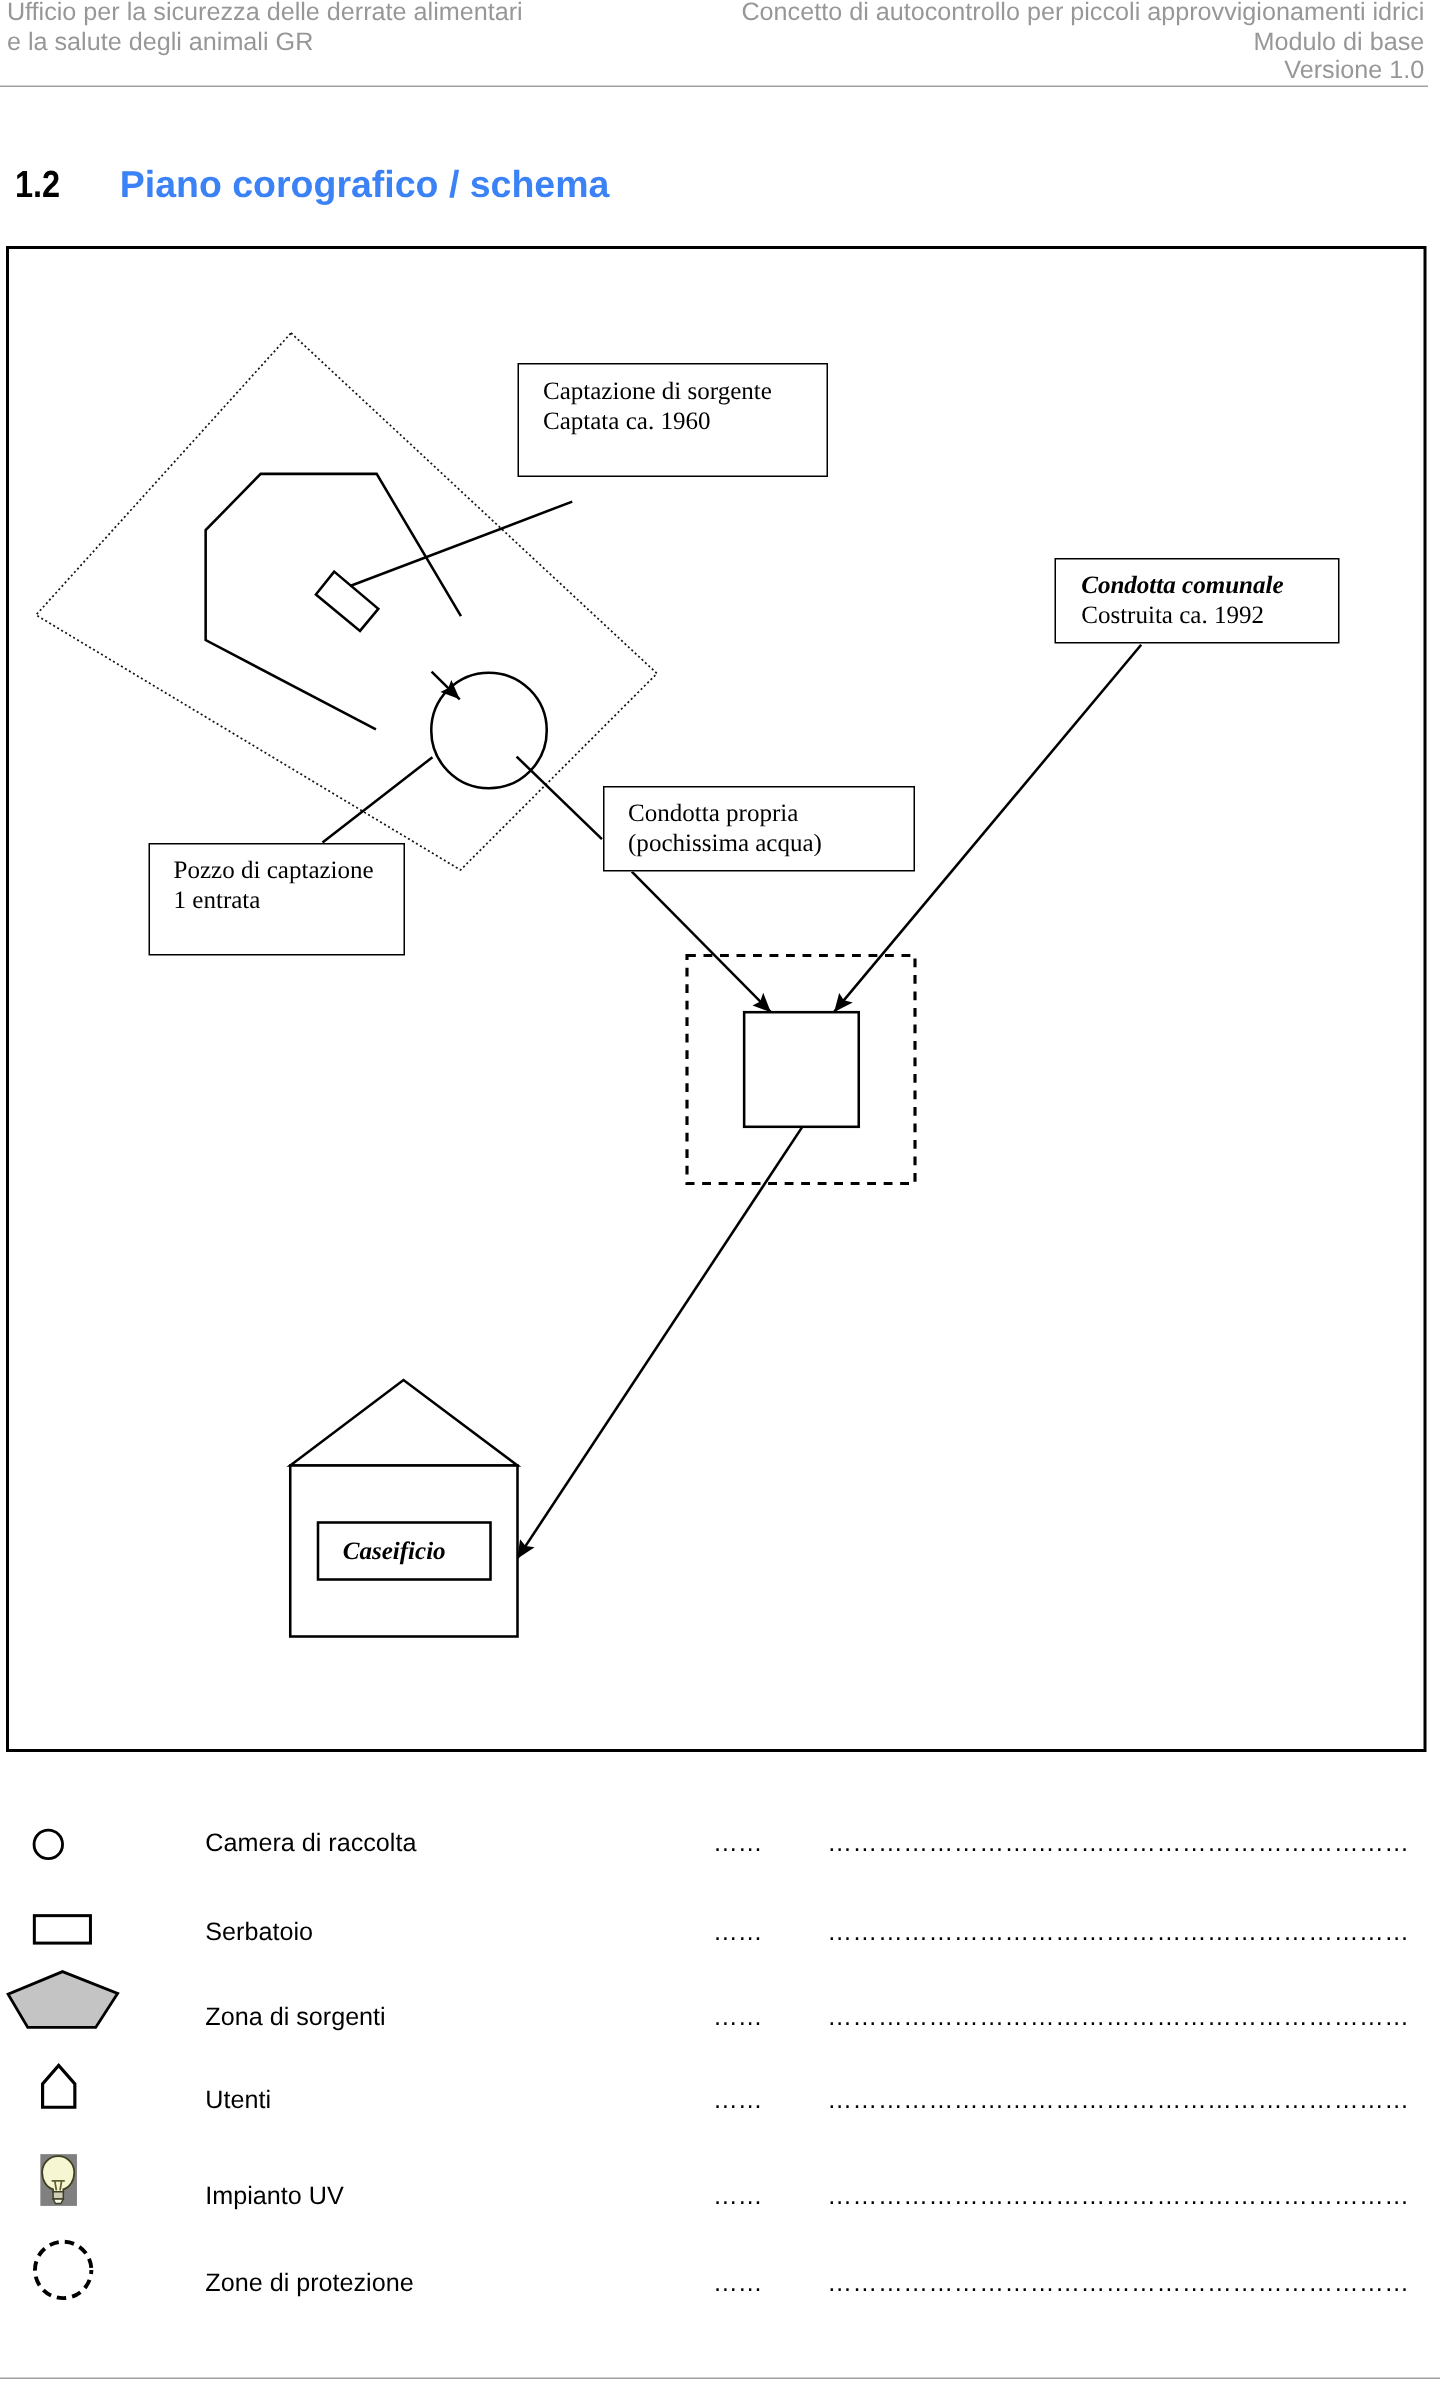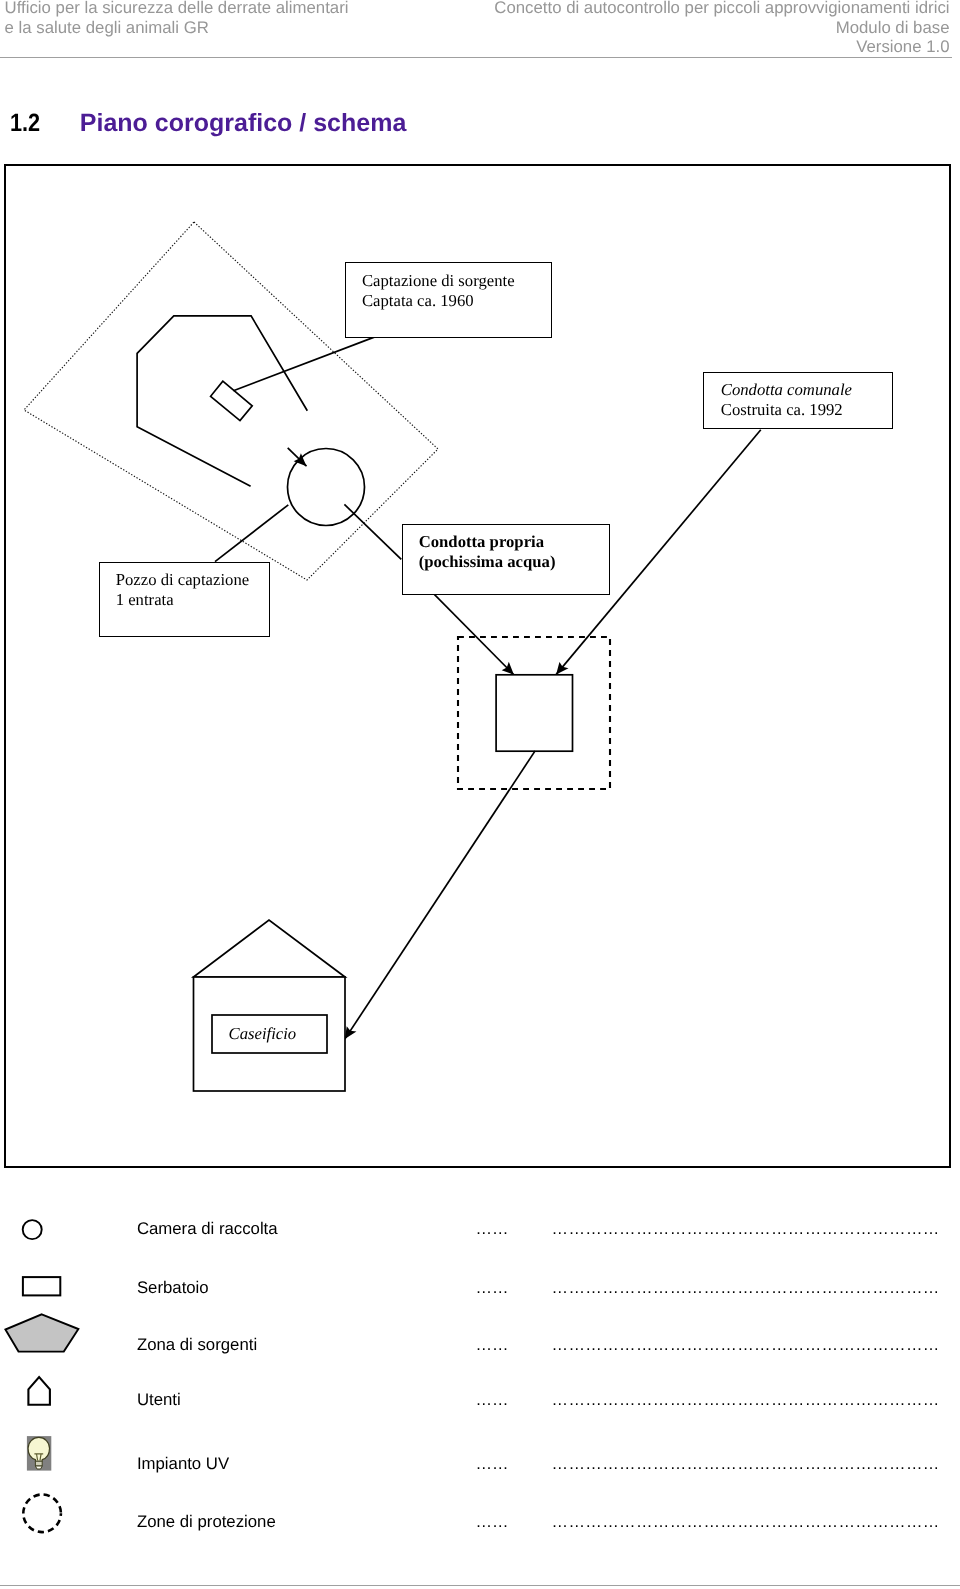--- a/index.html
+++ b/index.html
@@ -14,28 +14,28 @@
   .page { position:relative; width:960px; height:1589px; filter:opacity(1); }
 
   
   .hdr { position:absolute; left:0; top:0; width:814px; height:72px; }
   .hdr-left { position:absolute; left:4.6px; top:-2px; color:#979797; font-size:16.8px; line-height:19.5px; white-space:nowrap; }
   .hdr-right { position:absolute; left:0px; top:-2px; width:949.5px; color:#979797; font-size:16.8px; line-height:19.5px; text-align:right; white-space:nowrap; }
   .hdr-rule { position:absolute; left:0px; top:57.3px; width:952.2px; height:0; border-top:1.4px solid #a0a0a0; }
 
   
   .sec-num { position:absolute; left:9.6px; top:110.8px; font-size:25.2px; line-height:25px; font-weight:bold; color:#000; transform:scaleX(0.86); transform-origin:left center; }
-  .sec-title { position:absolute; left:79.8px; top:110.5px; font-size:25px; line-height:25px; font-weight:bold; color:#4c1d95; }
+  .sec-title { position:absolute; left:79.8px; top:110.5px; font-size:25px; line-height:25px; font-weight:bold; color:#3b82f6; }
 
   
   .diagram { position:absolute; left:4px; top:164px; width:947px; height:1004px; box-sizing:border-box; border:2.2px solid #000; }
   svg.canvas { position:absolute; left:0; top:0; }
 
   .lbl { position:absolute; font-family:"Liberation Serif", serif; font-size:16.7px; line-height:21px; color:#000; white-space:nowrap; }
-  .lbl.bi { font-weight:normal; font-style:italic; }
+  .lbl.bi { font-weight:bold; font-style:italic; }
   .nbox { position:absolute; box-sizing:border-box; border:1.6px solid #000; background:#fff; }
 
   
   .legend { position:absolute; left:0; top:17px; width:952px; height:1589px; }
   .ltext { position:absolute; left:136.9px; font-size:16.78px; line-height:16.5px; color:#000; white-space:nowrap; }
   .ldots1 { position:absolute; left:475.4px; font-size:16.5px; line-height:16.5px; color:#000; white-space:nowrap; }
   .ldots2 { position:absolute; left:551.5px; font-size:16.5px; line-height:16.5px; color:#000; white-space:nowrap; letter-spacing:0.38px; }
   .foot-rule { position:absolute; left:0px; top:1584.6px; width:960px; height:0; border-top:1.4px solid #a0a0a0; }
   svg.licons { position:absolute; left:0; top:0; }
 </style>
@@ -96,31 +96,31 @@
         <rect x="490.1" y="508.8" width="76.4" height="76.4" fill="#fff"></rect>
 
         <line x1="529.1" y1="584.9" x2="338.8" y2="873.1" marker-end="url(#ah)"></line>
 
         <path d="M187.5,811 L263,754 L339,811 Z" fill="#fff"></path>
         <rect x="187.5" y="811" width="151.5" height="114" fill="#fff"></rect>
         <rect x="206" y="849" width="115" height="38" fill="#fff"></rect>
       </g>
     </svg>
 
-    <div class="nbox" style="left:338.8px; top:96px; width:207.3px; height:75.8px;padding-left:20px;">
+    <div class="nbox" style="left:338.8px; top:76px; width:207.3px; height:75.8px;padding-left:20px;">
       <div class="lbl" style="left:16.2px; top:6.6px;">Captazione di sorgente</div>
       <div class="lbl" style="left:16.2px; top:26.8px;">Captata ca. 1960</div>
     </div>
 
     <div class="nbox" style="left:697.3px; top:206px; width:189.7px; height:57.1px;">
       <div class="lbl bi" style="left:16.5px; top:6.2px;">Condotta comunale</div>
       <div class="lbl" style="left:16.5px; top:25.9px;">Costruita ca. 1992</div>
     </div>
 
-    <div class="nbox" style="left:395.6px; top:357.9px; width:208.4px; height:71px;font-weight:bold;">
+    <div class="nbox" style="left:395.6px; top:357.9px; width:208.4px; height:57px;">
       <div class="lbl" style="left:16.1px; top:6px;">Condotta propria</div>
       <div class="lbl" style="left:16.1px; top:25.7px;">(pochissima acqua)</div>
     </div>
 
     <div class="nbox" style="left:92.8px; top:395.5px; width:170.8px; height:75.6px;">
       <div class="lbl" style="left:15.9px; top:6.3px;">Pozzo di captazione</div>
       <div class="lbl" style="left:15.9px; top:26.2px;">1 entrata</div>
     </div>
 
     <div class="lbl bi" style="left:222.5px; top:856.5px;">Caseificio</div>

